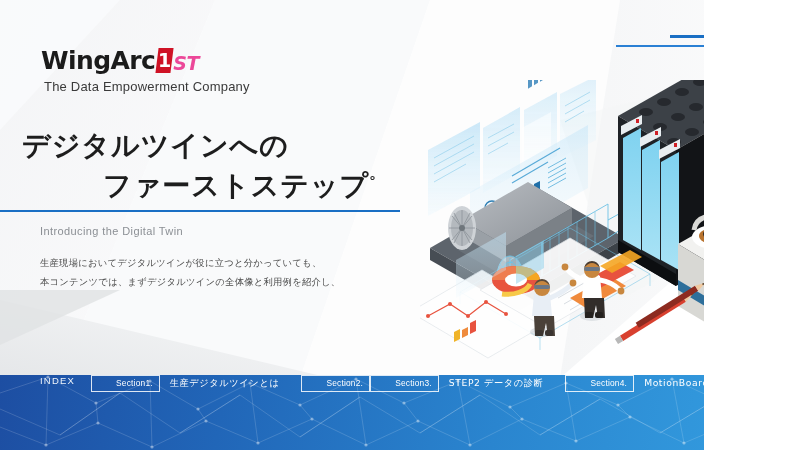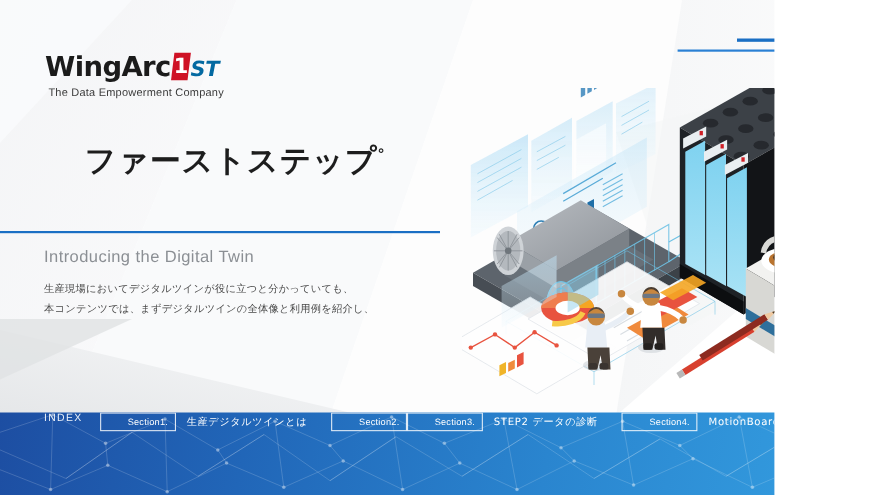--- a/index.html
+++ b/index.html
@@ -39,48 +39,48 @@
     width:15px;height:25px;background:#cf1225;margin-left:2px;
     transform:skewX(-7deg);
   }
   .logo-badge span{
     position:absolute;left:0;right:0;top:3px;text-align:center;
     font-family:"DejaVu Sans","Liberation Sans",sans-serif;
     font-weight:bold;font-size:19px;color:#ffffff;transform:skewX(7deg);
   }
   .logo-st{
     font-family:"DejaVu Sans","Liberation Sans",sans-serif;
-    font-weight:bold;font-style:italic;font-size:19px;color:#0369a1;
+    font-weight:bold;font-style:italic;font-size:19px;color:#ec4899;
     margin-left:1px;letter-spacing:-0.3px;
   }
   .logo-tagline{
     margin-top:6px;margin-left:3px;
-    font-size:10px;color:#3a3a3a;letter-spacing:0.2px;
+    font-size:13px;color:#3a3a3a;letter-spacing:0.2px;
     white-space:nowrap;
   }
 
   
   .headline{
     position:absolute;left:0px;top:126px;width:410px;
     font-family:"DejaVu Sans","Liberation Sans",sans-serif;
     font-weight:bold;color:#1d1d1d;font-size:28px;line-height:1.42;
     letter-spacing:1px;
   }
   .headline .l1{display:block;padding-left:22px;}
-  .headline .l2{display:block;padding-left:77px;position:relative;}
+  .headline .l2{display:block;padding-left:103px;position:relative;}
   .headline .deg{
     font-size:13px;vertical-align:super;font-weight:bold;
   }
   .title-rule{
     position:absolute;left:0;top:210px;width:400px;height:2px;
     background:#1a6fc4;
   }
   .subtitle{
     position:absolute;left:40px;top:225px;
-    font-size:15px;color:#8b8f94;letter-spacing:0.4px;
+    font-size:11px;color:#8b8f94;letter-spacing:0.4px;
   }
 
   
   .body-copy{
     position:absolute;left:40px;top:254px;width:380px;
     font-family:"DejaVu Sans","Liberation Sans",sans-serif;
     font-size:9.3px;color:#4a4a4a;line-height:2.02;letter-spacing:0.25px;
   }
   .body-copy p{margin:0;}
 
@@ -153,20 +153,21 @@
       <span class="logo-text">WingArc</span>
       <span class="logo-badge">
         <span>1</span>
       </span>
       <span class="logo-st">ST</span>
     </div>
     <div class="logo-tagline">The Data Empowerment Company</div>
   </div>
 
   <div class="headline">
+    <span class="l1">デジタルツインへの</span>
     <span class="l2"><span>ファーストステップ</span><span class="deg">°</span></span>
   </div>
   <div class="title-rule"></div>
   <div class="subtitle">Introducing the Digital Twin</div>
 
   <div class="body-copy">
     <p>生産現場においてデジタルツインが役に立つと分かっていても、</p>
     <p>本コンテンツでは、まずデジタルツインの全体像と利用例を紹介し、</p>
   </div>
 

